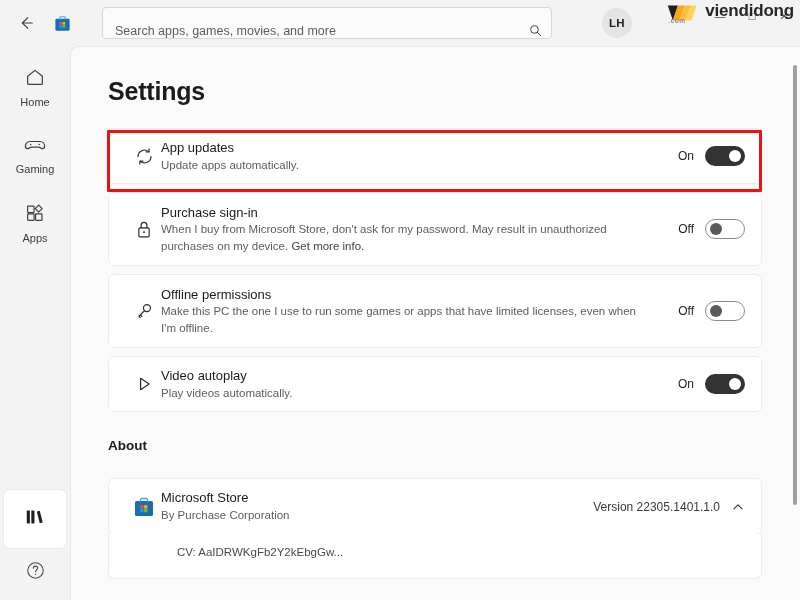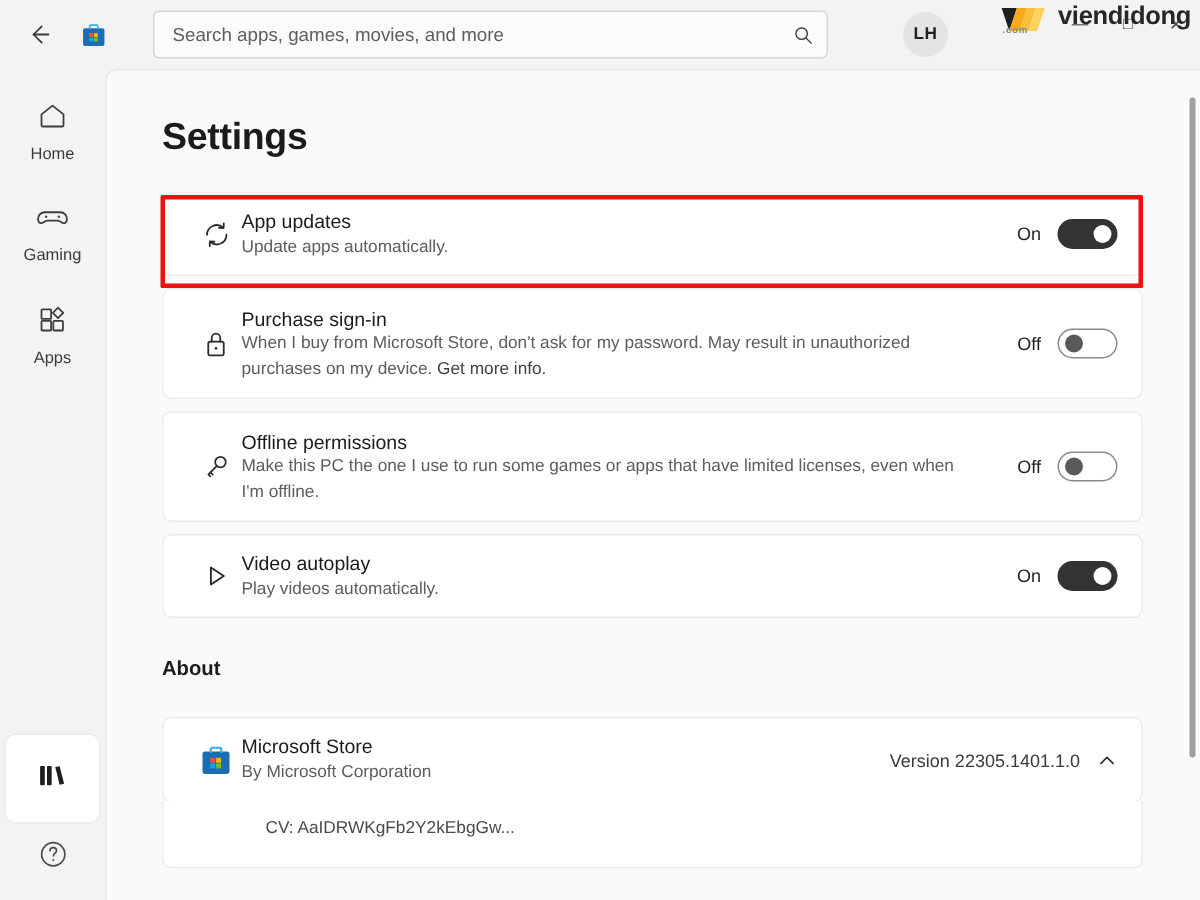--- a/index.html
+++ b/index.html
@@ -39,21 +39,21 @@
     display: flex; align-items: center; justify-content: center;
     margin-left: 2px;
   }
   .searchbox {
     margin-left: 24px;
     width: 450px; height: 32px;
     background: #fbfbfb;
     border: 1px solid #d6d6d6;
     border-radius: 4px;
     display: flex;
-    align-items: center;
+    align-items: flex-end;
     padding: 0 8px 0 12px;
   }
   .searchbox input {
     flex: 1;
     border: none; outline: none; background: transparent;
     font-family: "Liberation Sans", sans-serif;
     font-size: 12.5px;
     color: #5a5a5a;
   }
   .searchbox input::placeholder { color: #5e5e5e; }
@@ -511,21 +511,21 @@
               <rect x="3" y="6" width="18" height="15" rx="1.6" fill="#1b6cb5"></rect>
               <path d="M8.5 7 V4.6 A1.1 1.1 0 0 1 9.6 3.5 h4.8 A1.1 1.1 0 0 1 15.5 4.6 V7" fill="none" stroke="#3aaee0" stroke-width="1.4"></path>
               <rect x="8.2" y="10.2" width="3.3" height="3.3" fill="#f35325"></rect>
               <rect x="12.1" y="10.2" width="3.3" height="3.3" fill="#ffb900"></rect>
               <rect x="8.2" y="14" width="3.3" height="3.3" fill="#05a6f0"></rect>
               <rect x="12.1" y="14" width="3.3" height="3.3" fill="#81bc06"></rect>
             </svg>
           </div>
           <div class="card-text">
             <div class="card-title">Microsoft Store</div>
-            <div class="card-desc">By Microsoft Corporation</div>
+            <div class="card-desc">By Purchase Corporation</div>
           </div>
           <div class="card-right">
             <span class="about-version">Version 22305.1401.1.0</span>
             <span class="chev">
               <svg width="14" height="14" viewBox="0 0 16 16" fill="none" stroke="#333" stroke-width="1.3">
                 <path d="M3.4 10.2 L8 5.6 L12.6 10.2" stroke-linecap="round" stroke-linejoin="round"></path>
               </svg>
             </span>
           </div>
         </div>

